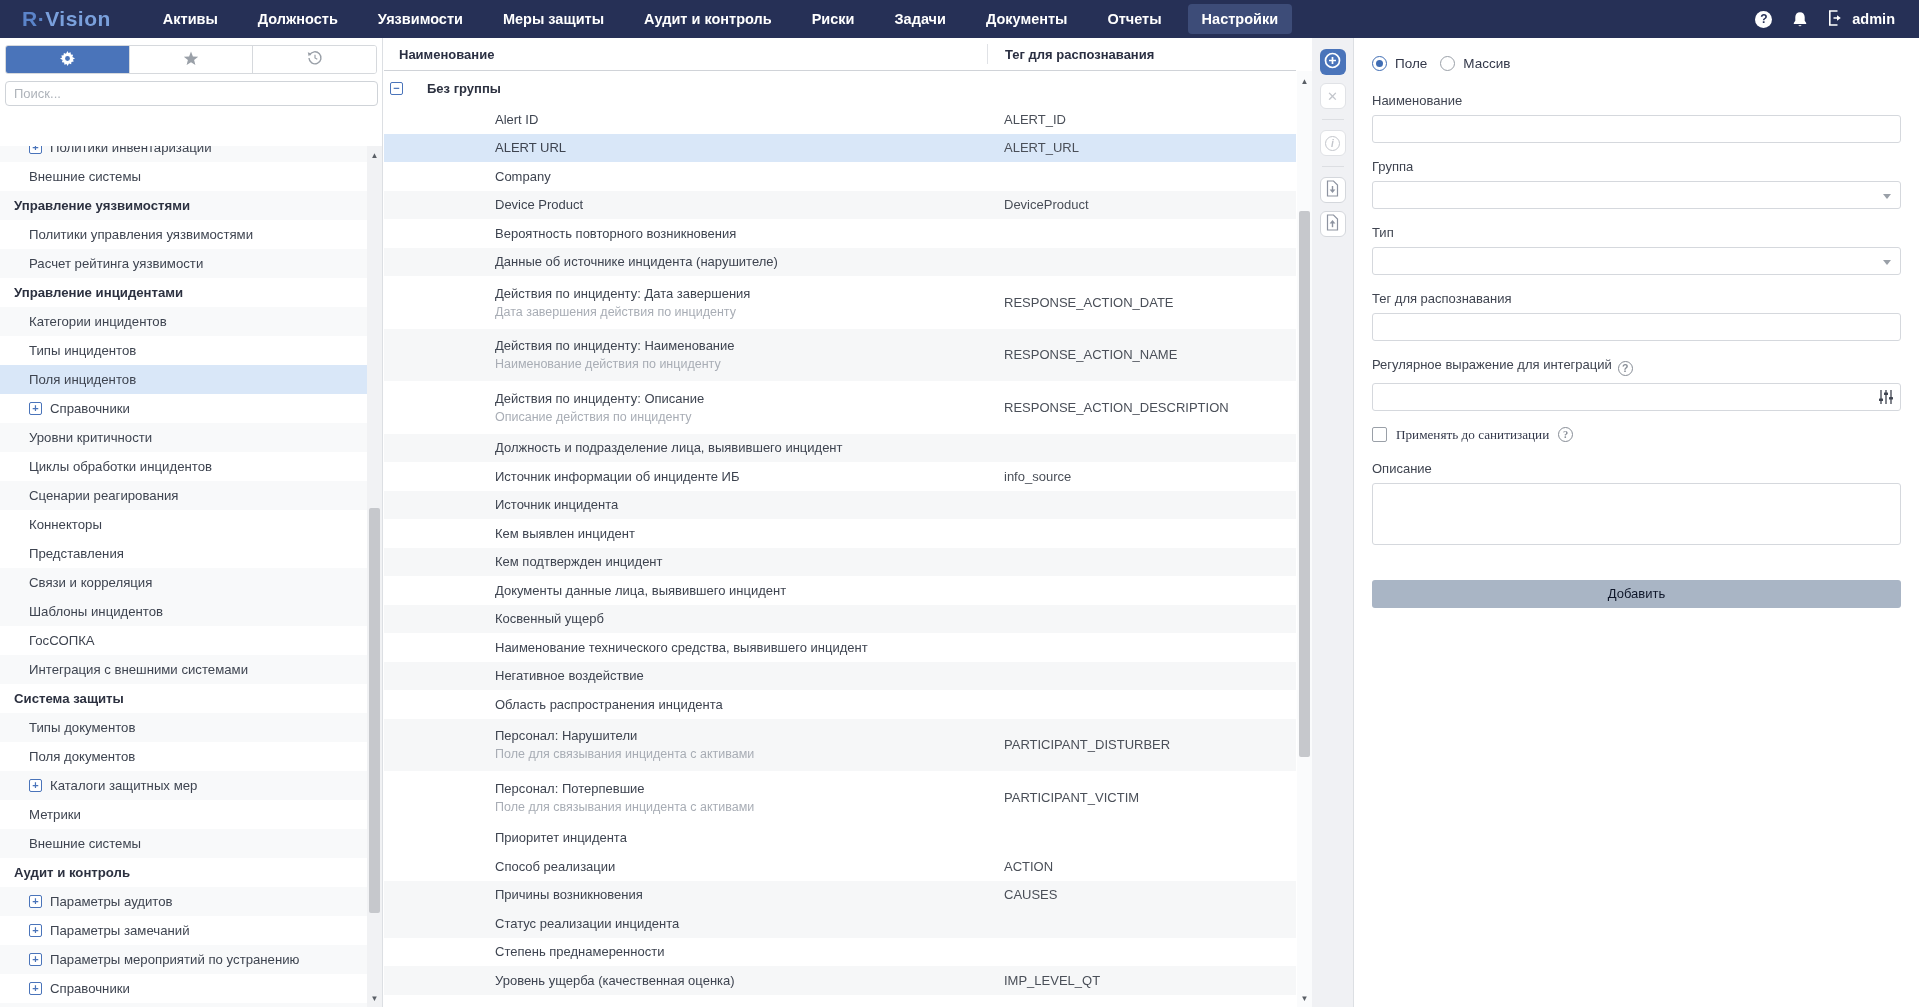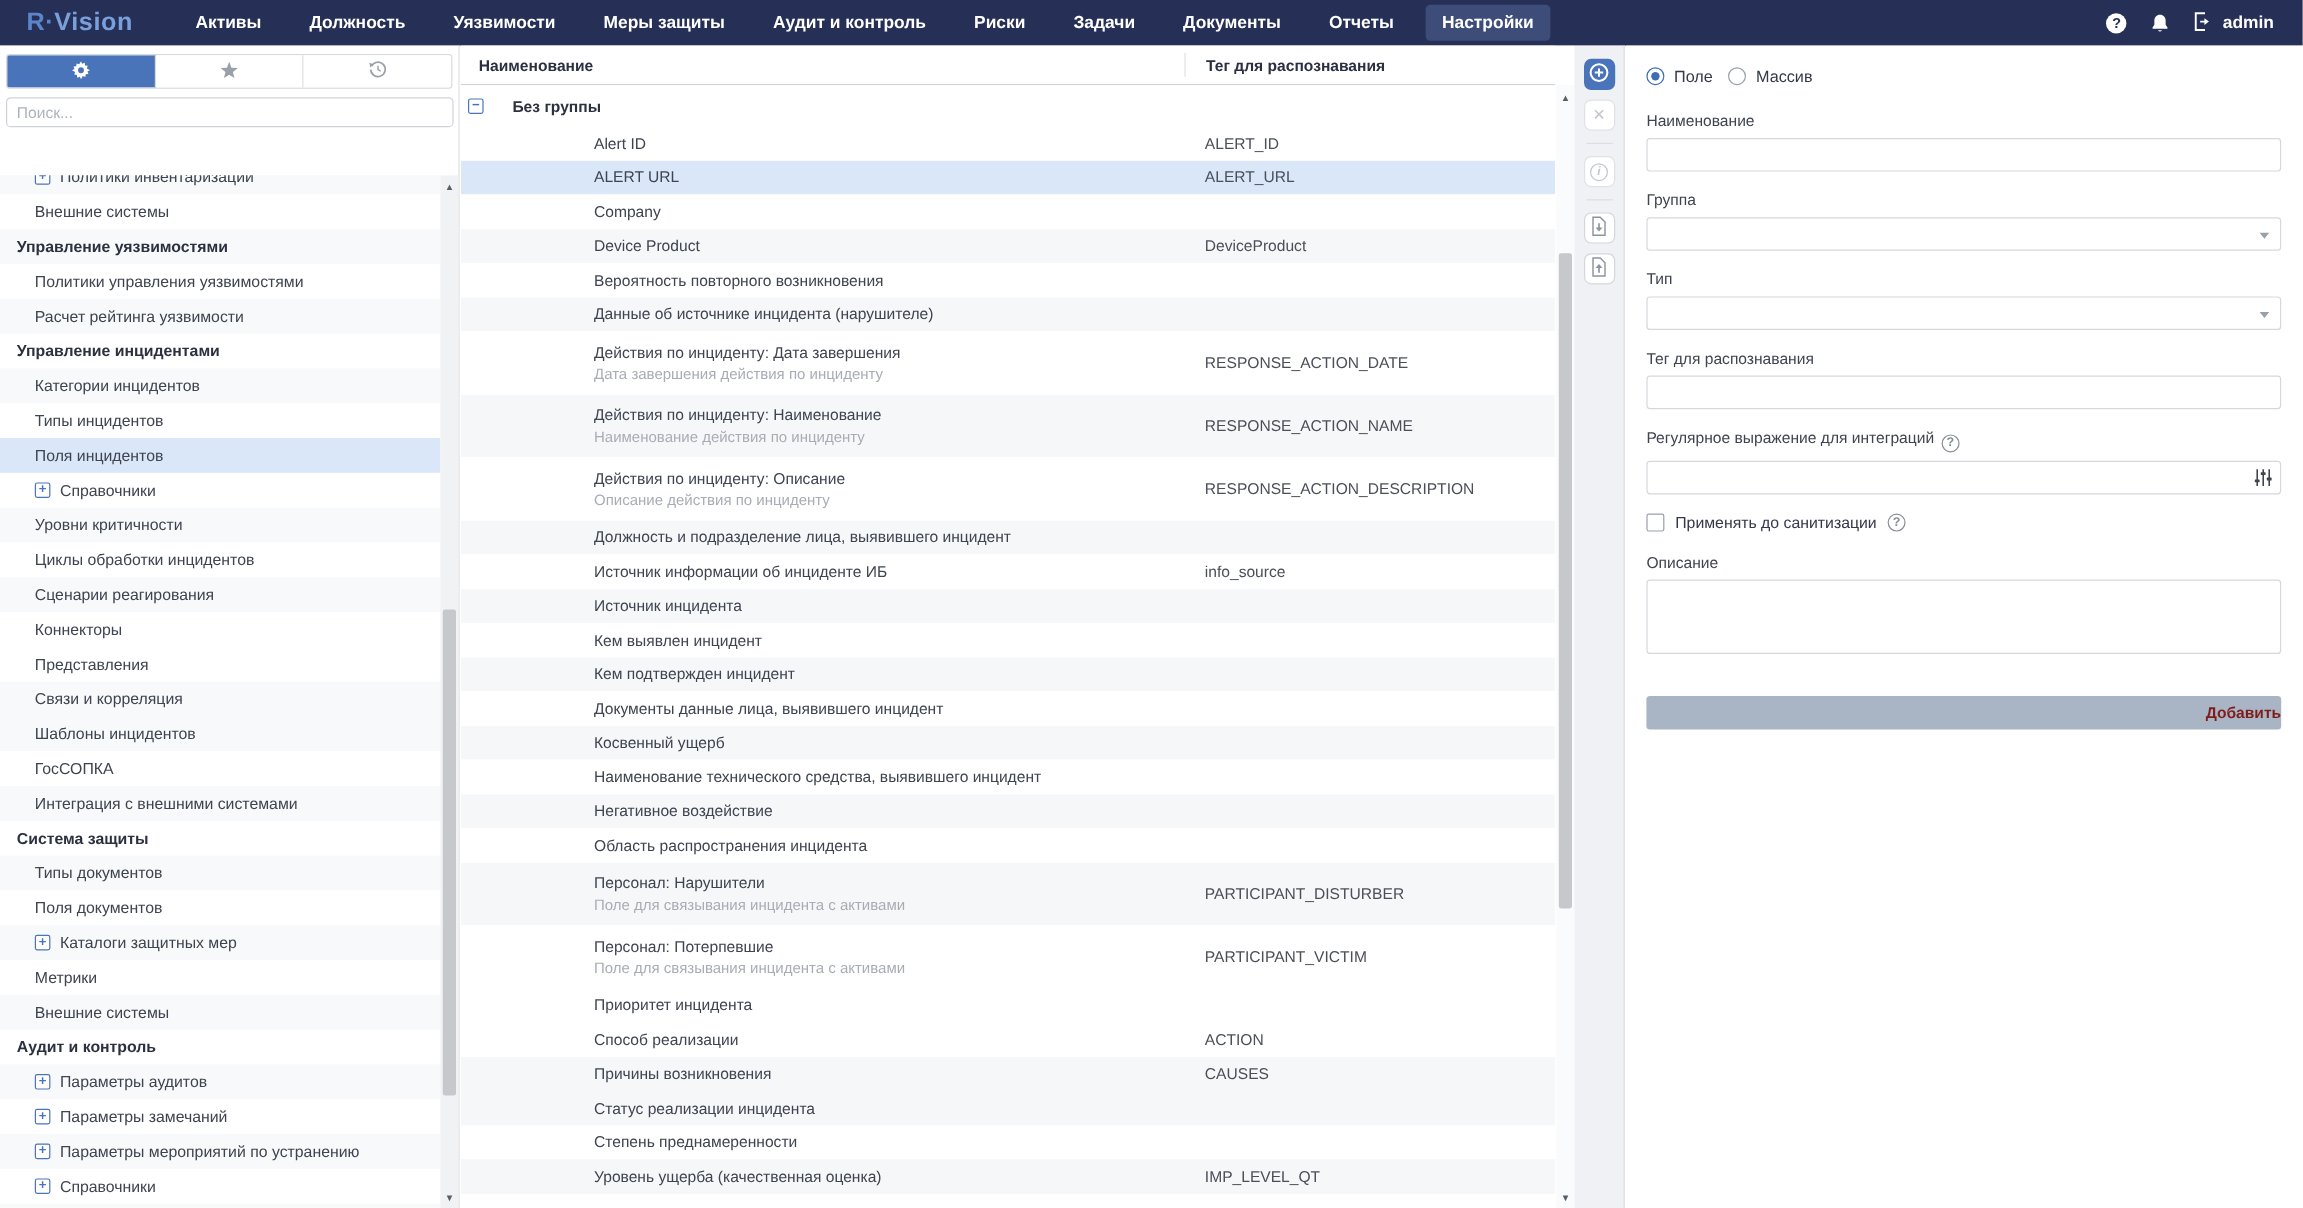--- a/index.html
+++ b/index.html
@@ -84,24 +84,24 @@
   .radio.on .dot { width:7px; height:7px; border-radius:50%; background:#3f6db4; }
   .fld { margin-bottom:16px; }
   .fld label { display:block; margin-bottom:7px; color:#3f4450; }
   .txt { width:100%; height:28px; border:1px solid #d5d8dd; border-radius:3px; padding:0 8px; font-family:inherit; font-size:13px; color:#3e4450; outline:none; background:#fff; }
   .select-box { position:relative; width:100%; height:28px; border:1px solid #d5d8dd; border-radius:3px; background:#fff; cursor:pointer; }
   .chev { position:absolute; right:9px; top:12px; width:0; height:0; border-left:4px solid transparent; border-right:4px solid transparent; border-top:5px solid #9aa0a8; }
   .input-wrap { position:relative; }
   .input-wrap .txt { padding-right:30px; }
   .tune-ic { position:absolute; right:7px; top:6px; cursor:pointer; }
   .hq { display:inline-flex; width:15px; height:15px; border:1px solid #878d96; border-radius:50%; color:#878d96; font-size:10.5px; font-weight:bold; align-items:center; justify-content:center; margin-left:6px; vertical-align:-3px; }
-  .chk-row { display:flex; align-items:center; gap:9px; margin:15px 0 18px 0; cursor:pointer; color:#33384a; font-size:13.2px; }
+  .chk-row { display:flex; align-items:center; gap:9px; margin:15px 0 18px 0; cursor:pointer; color:#33384a; font-size:13.2px;font-family:Liberation Serif, serif; }
   .checkbox { width:15px; height:15px; border:1px solid #9aa0a8; border-radius:2px; background:#fff; }
   .ta { width:100%; height:62px; border:1px solid #d5d8dd; border-radius:3px; resize:none; font-family:inherit; font-size:13px; padding:6px 8px; outline:none; }
-  .add-btn { width:100%; height:28px; margin-top:16px; background:#a9b5c5; border:none; border-radius:3px; color:#7f1d1d; font-weight:bold; font-size:13px; font-family:inherit; cursor:default;text-align:right; }
+  .add-btn { width:100%; height:28px; margin-top:16px; background:#a9b5c5; border:none; border-radius:3px; color:#0f172a; font-weight:normal; font-size:13px; font-family:inherit; cursor:default; }
 </style>
 </head>
 <body>
 
 <div class="app">
 
   <header class="navbar">
     <div class="logo">
       <span class="lr">R·</span><span class="lrest">Vision</span>
     </div>

